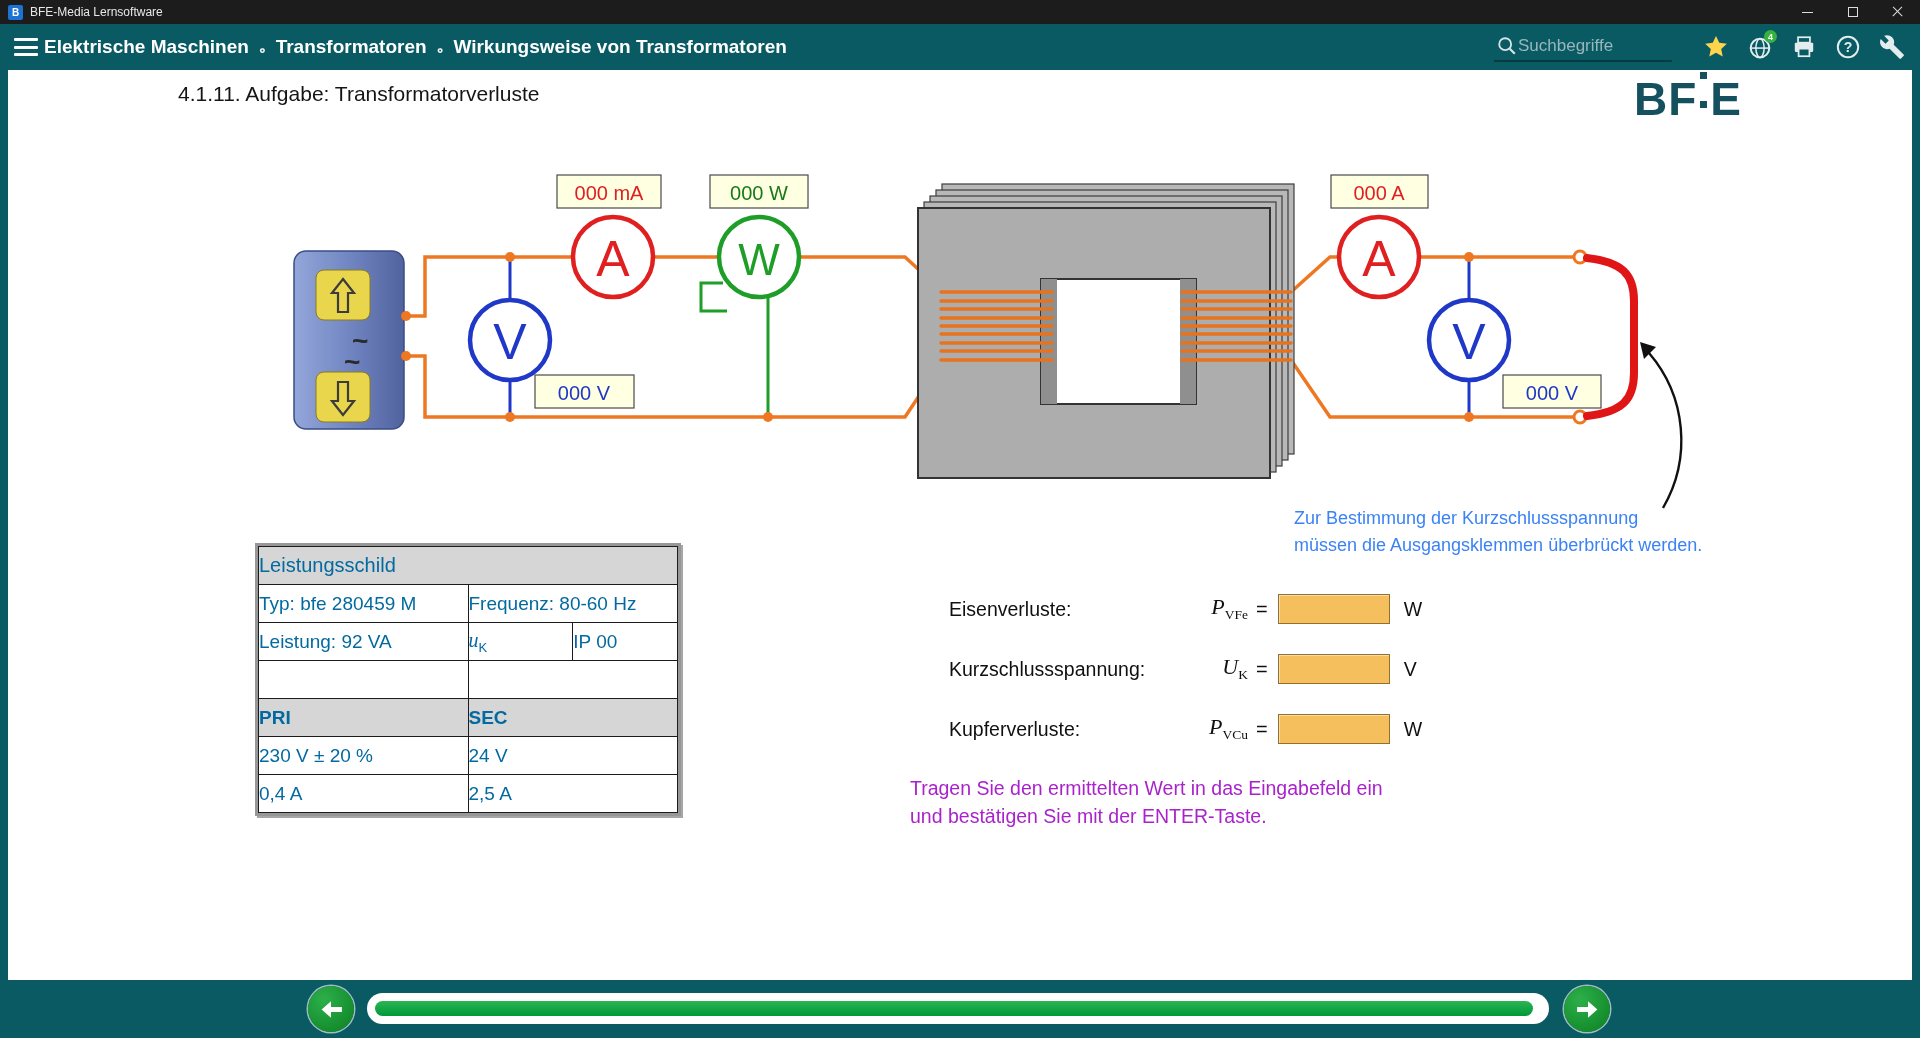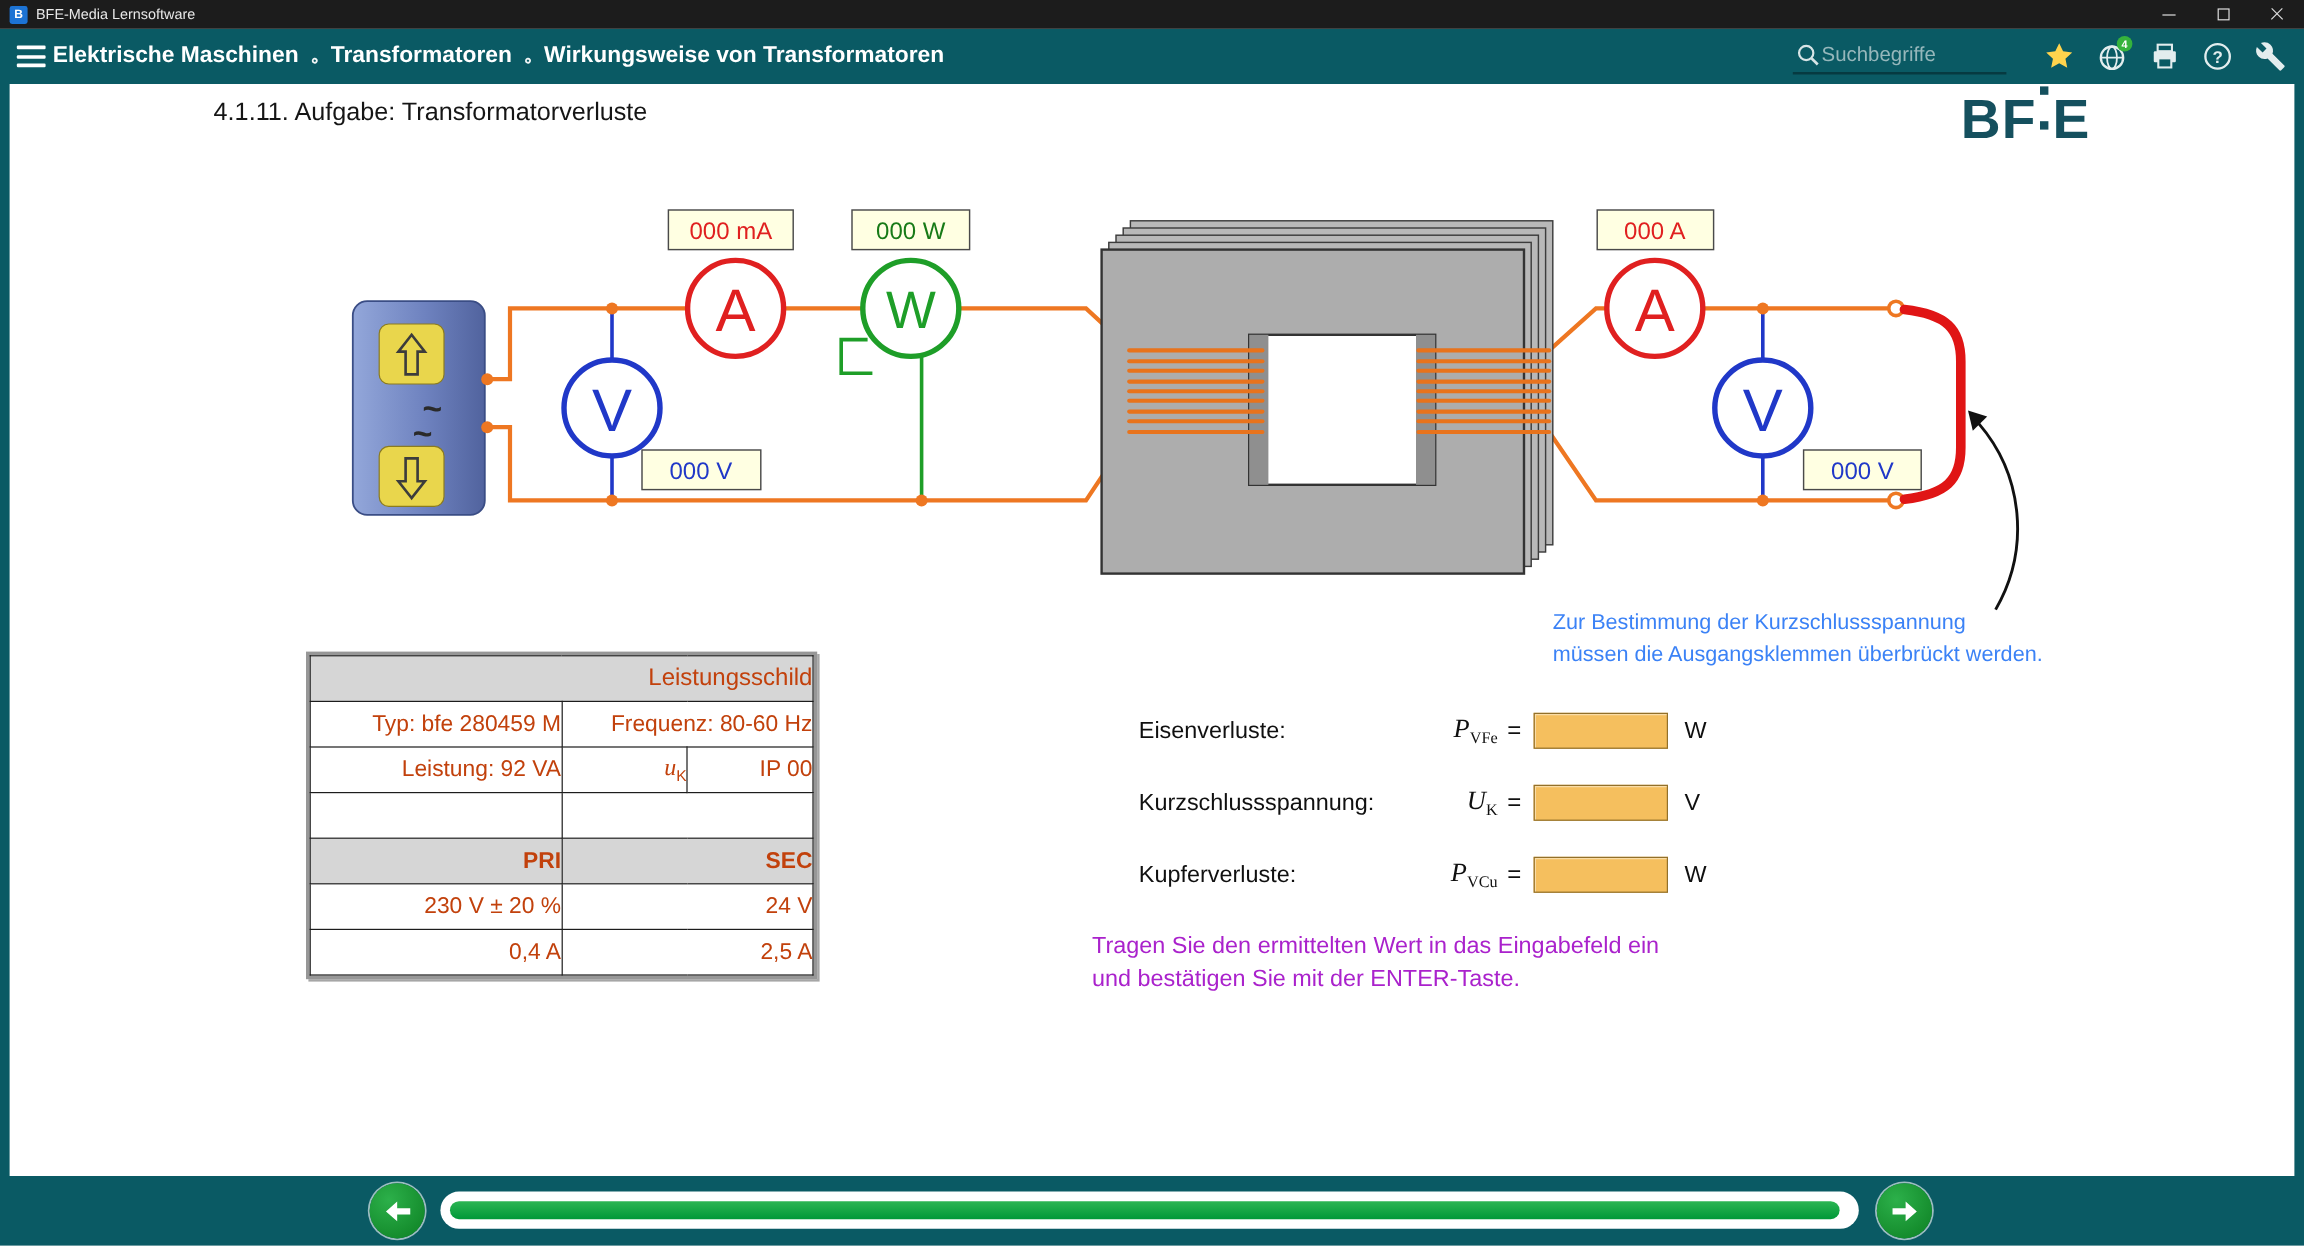--- a/index.html
+++ b/index.html
@@ -49,21 +49,21 @@
 
   .circuit { position:absolute; left:0; top:0; }
   .circuit text { font-family:"Liberation Sans", sans-serif; }
 
   .annotation { position:absolute; left:1281px; top:435px; font-size:18px; color:#3b82f6; line-height:27px;margin-left:13px; }
 
   
   .nameplate-wrap { position:absolute; left:255px; top:473px; border:3px solid #979797;
                     box-shadow:2px 2px 0 rgba(0,0,0,.35); background:#fff; }
   .nameplate-wrap table { border-collapse:collapse; width:420px; table-layout:fixed; }
-  .nameplate-wrap td { border:1.6px solid #1c1c1c; height:38px; text-align:right; font-size:19px; color:#c2410c;
+  .nameplate-wrap td { border:1.6px solid #1c1c1c; height:38px; text-align:left; font-size:19px; color:#0369a1;
                        overflow:hidden; white-space:nowrap; }
   .nameplate-wrap tr.gray td { background:#d6d6d6; }
   .nameplate-wrap tr.bold td { font-weight:bold; }
   .uk-cell i { font-family:"Liberation Serif", serif; font-size:20px; }
   .uk-cell sub { font-size:13px; }
 
   
   .field-row { position:absolute; left:913px; height:34px; display:flex; align-items:center; font-size:19.5px; color:#101010; }
   .f-label { width:225px;margin-left:36px; }
   .f-sym { width:74px; text-align:right; font-family:"Liberation Serif", serif; font-style:italic; font-size:22px; }

